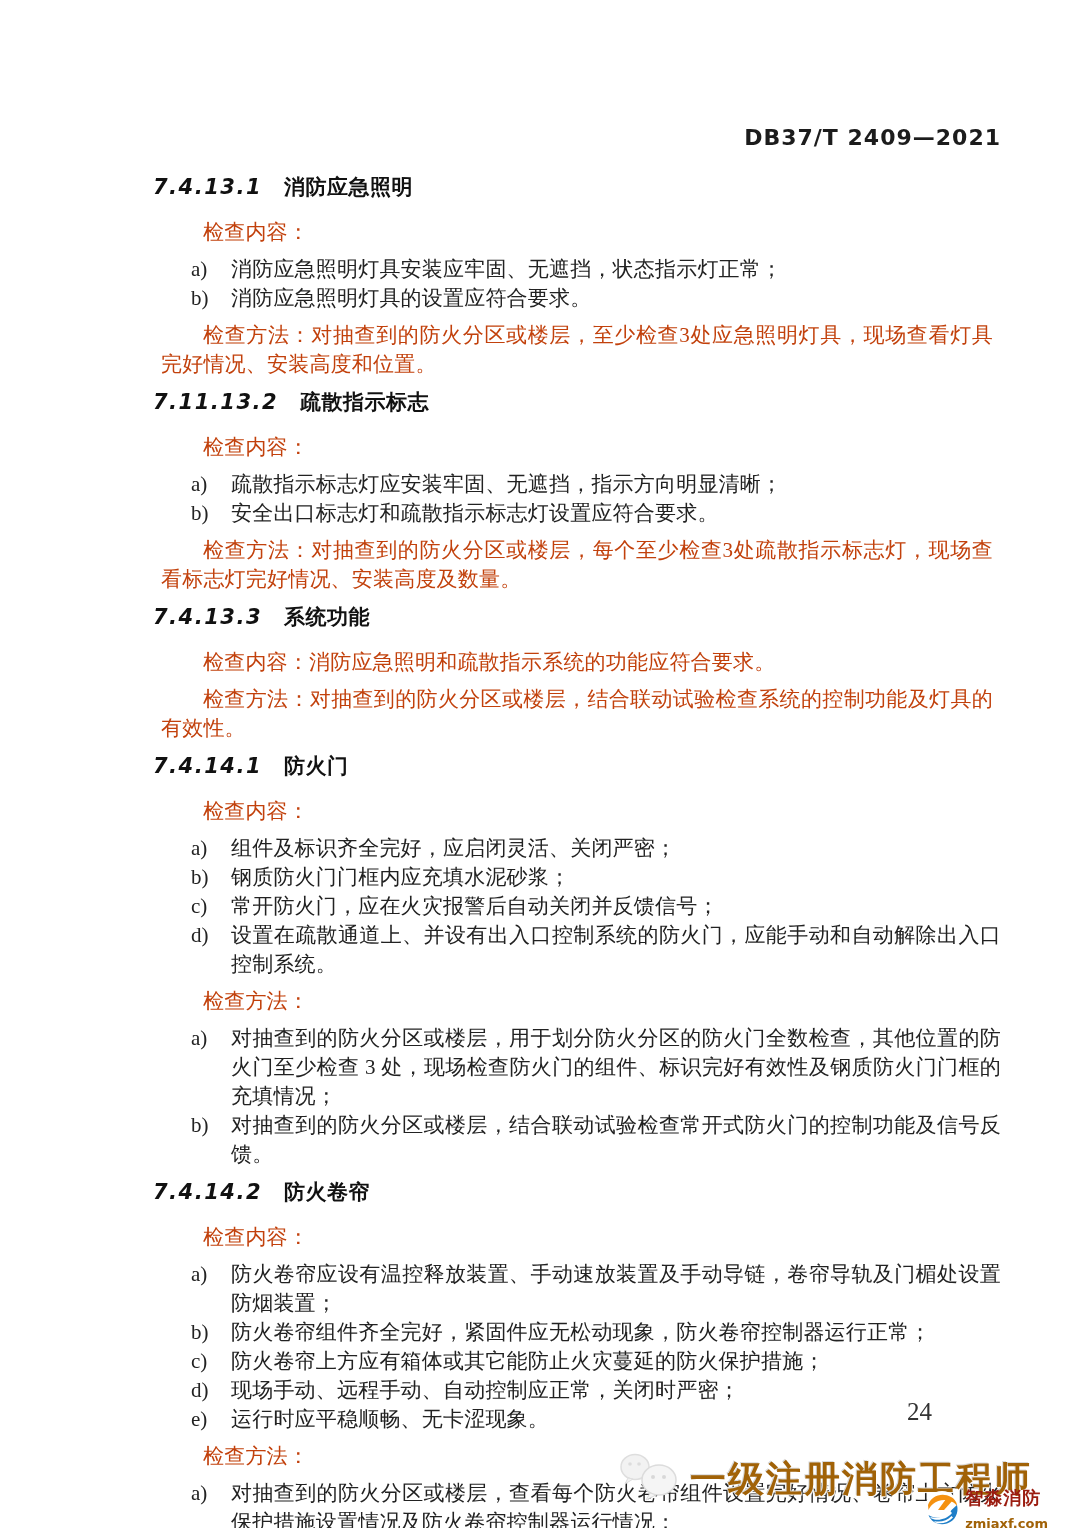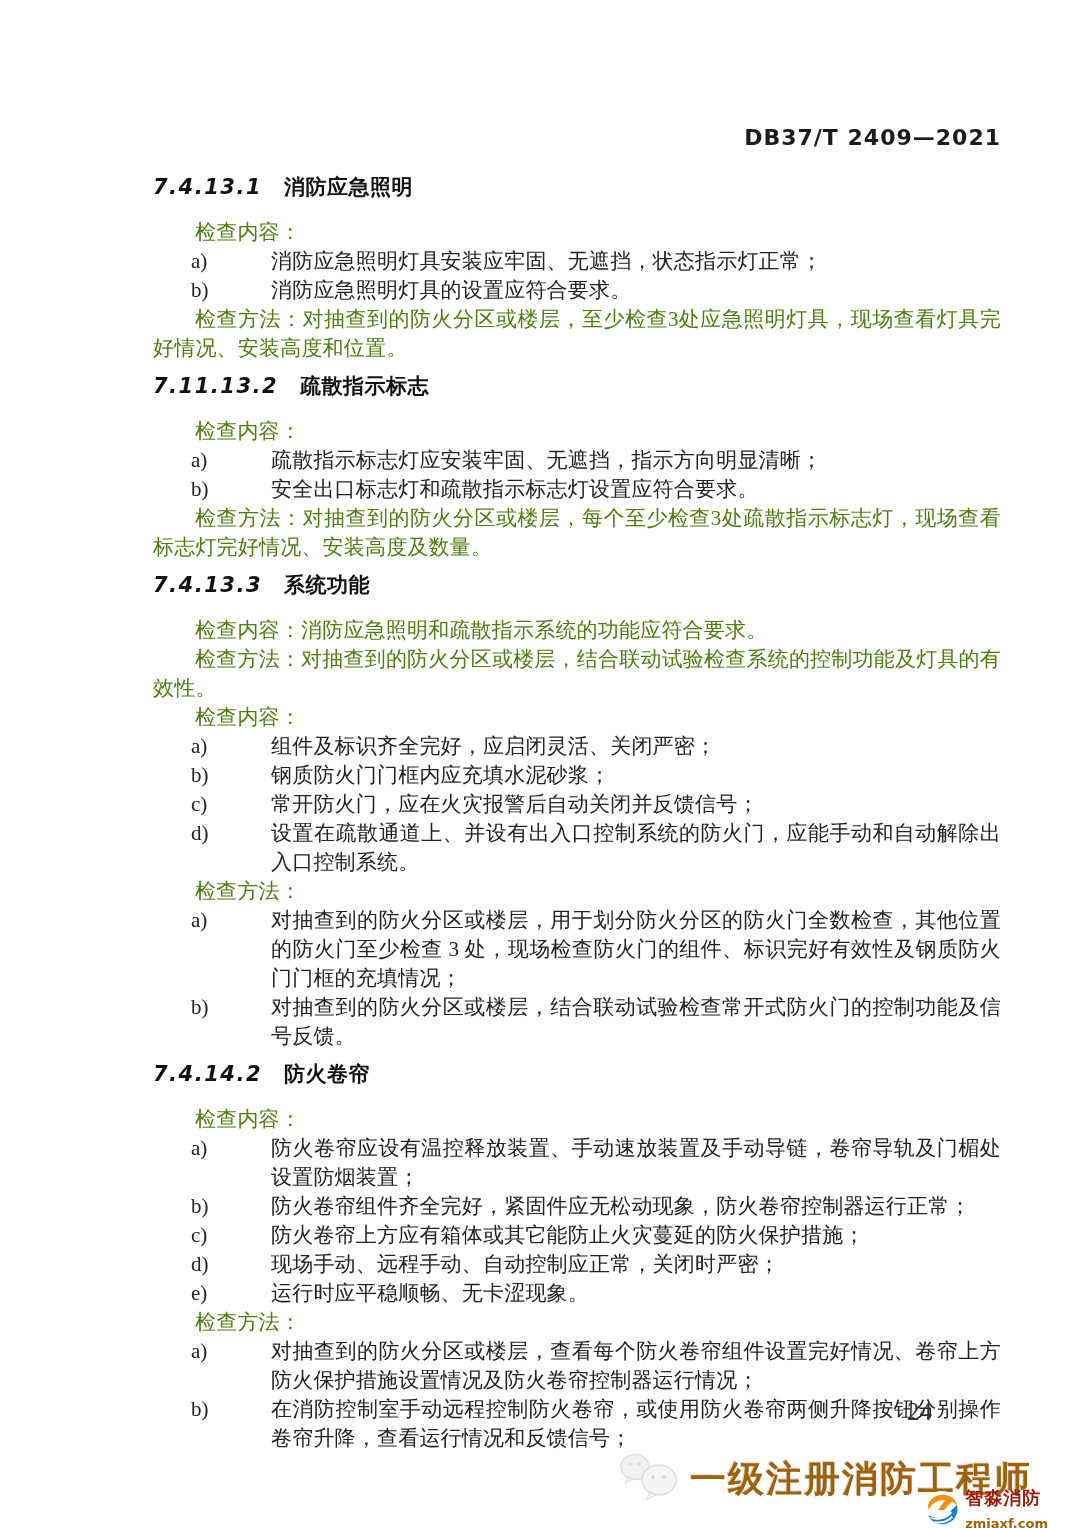--- a/index.html
+++ b/index.html
@@ -34,37 +34,37 @@
     font-family: "DejaVu Sans", "Liberation Sans", sans-serif;
     font-size: 21px;
     line-height: 26px;
     font-weight: bold;
     color: #111;
   }
   .sec-heading.first { margin-top: 22px; }
   .sec-num { margin-right: 22px; letter-spacing: 1.5px; white-space: nowrap; font-style: italic; }
   .sec-title { letter-spacing: 0.5px; }
   .para {
-    margin: 0;
+    margin: 8px;
     font-size: 21px;
     line-height: 29px;
     text-indent: 42px;
     text-align: justify;
     letter-spacing: 0.2px;
-    color: #4d7c0f;
+    color: #c2410c;
   }
   .list-item {
     display: flex;
     margin-left: 38px;
     font-size: 21px;
     line-height: 29px;
     color: #222;
   }
   .item-letter { flex: none; width: 40px; }
-  .item-text { flex: 1; text-align: justify; letter-spacing: 0.2px; margin-left: 40px; }
+  .item-text { flex: 1; text-align: justify; letter-spacing: 0.2px; }
 
   .page-number {
     position: absolute;
     top: 1398px;
     right: 122px;
     font-size: 25px;
     color: #333;
     font-family: "Liberation Serif", "DejaVu Serif", serif;
   }
 
@@ -152,20 +152,24 @@
         </section>
         <section>
           <div class="sec-heading">
             <span class="sec-num">7.4.13.3</span>
             <span class="sec-title">系统功能</span>
           </div>
           <p class="para">检查内容：消防应急照明和疏散指示系统的功能应符合要求。</p>
           <p class="para">检查方法：对抽查到的防火分区或楼层，结合联动试验检查系统的控制功能及灯具的有效性。</p>
         </section>
         <section>
+          <div class="sec-heading">
+            <span class="sec-num">7.4.14.1</span>
+            <span class="sec-title">防火门</span>
+          </div>
           <p class="para">检查内容：</p>
           <div class="list-item">
             <span class="item-letter">a)</span>
             <span class="item-text">组件及标识齐全完好，应启闭灵活、关闭严密；</span>
           </div>
           <div class="list-item">
             <span class="item-letter">b)</span>
             <span class="item-text">钢质防火门门框内应充填水泥砂浆；</span>
           </div>
           <div class="list-item">

